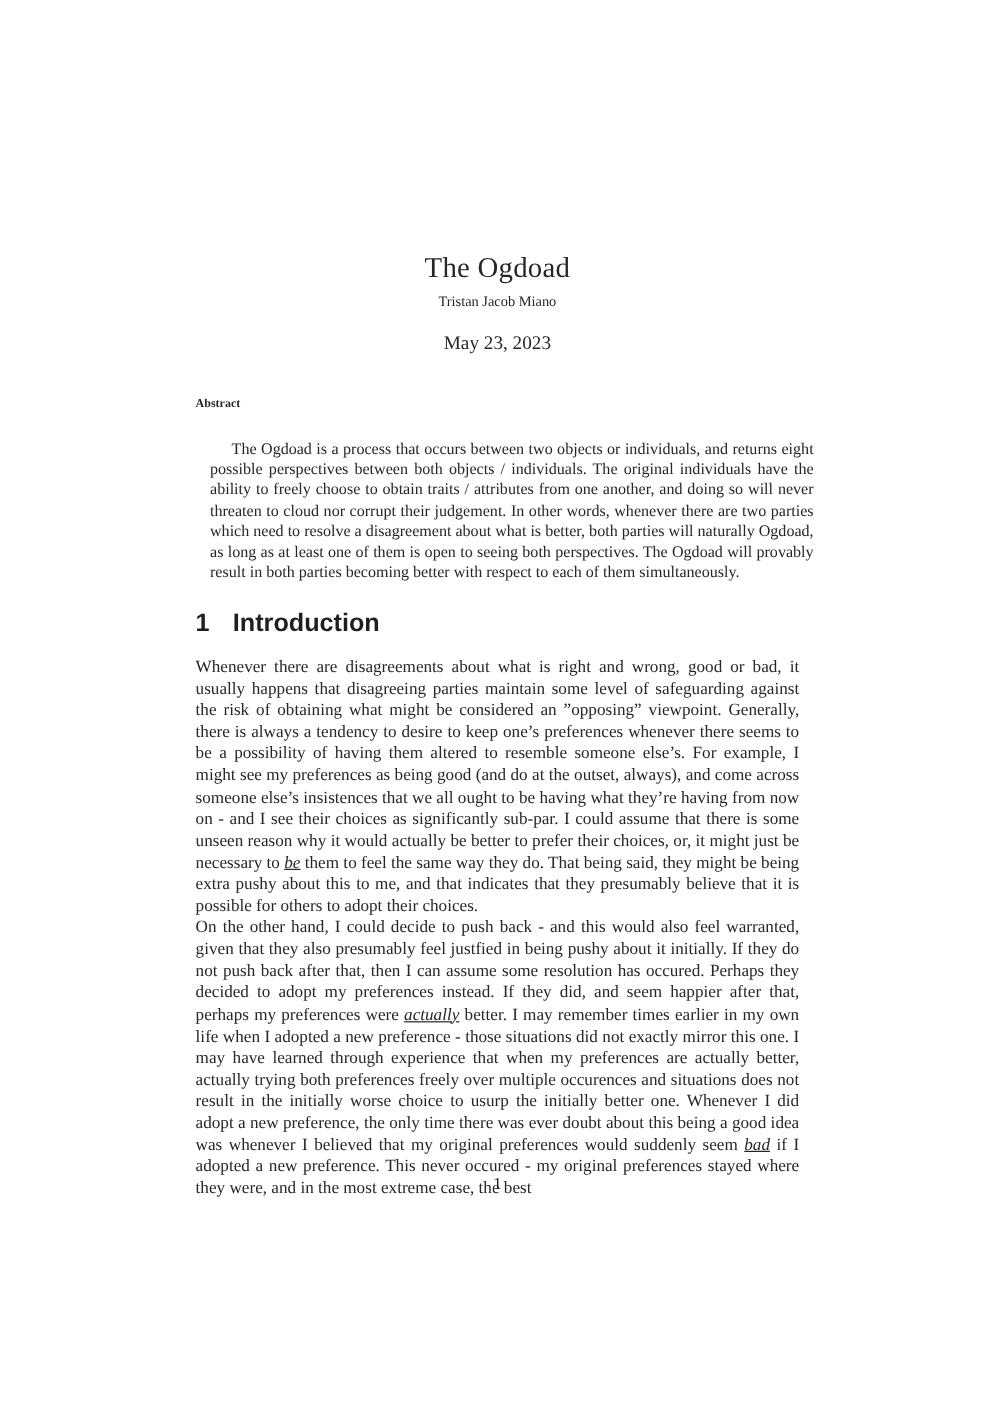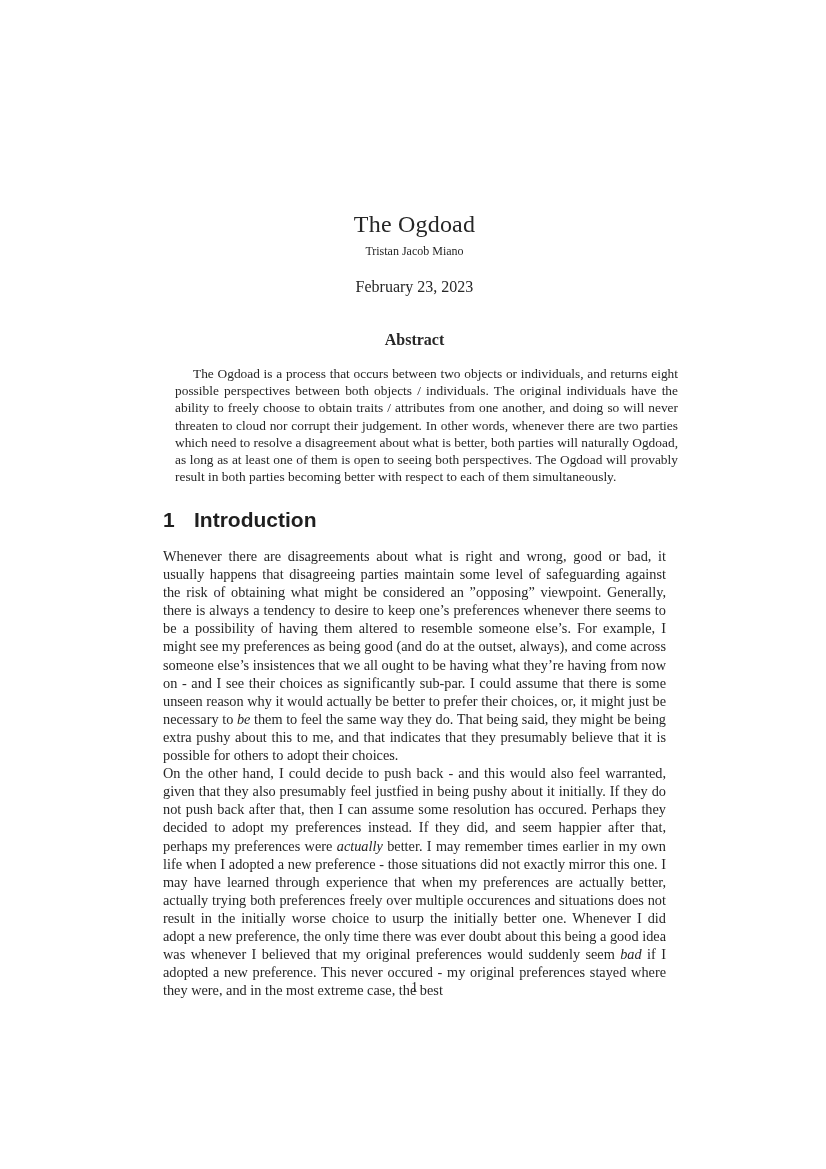--- a/index.html
+++ b/index.html
@@ -23,21 +23,21 @@
   .doc-author {
     position: absolute; top: 244px; left: 163px; width: 503px;
     text-align: center; font-size: 12px;
   }
   .doc-date {
     position: absolute; top: 278px; left: 163px; width: 503px;
     text-align: center; font-size: 16px;
   }
   .abstract-heading {
     position: absolute; top: 331px; left: 163px; width: 503px;
-    text-align: center; font-size: 16px; font-weight: 700;
+    font-size: 10px; font-weight: 700;
   }
   .abstract-text {
     position: absolute; top: 353px; left: 163px; width: 503px;
     font-size: 13.4px; line-height: 17.2px;
     text-align: justify;
     text-indent: 18px;
     margin: 12px;
   }
   .section-heading {
     position: absolute; top: 508px; left: 163px; width: 503px;
@@ -48,36 +48,36 @@
   }
   .section-number { width: 31px; }
   .body-text {
     position: absolute; top: 547px; left: 163px; width: 503px;
   }
   .body-text p {
     margin: 0;
     font-size: 14.3px; line-height: 18.1px;
     text-align: justify;
   }
-  .body-text em { font-style: italic; }
+  .body-text em { font-style: italic; text-decoration: underline; }
   .page-number {
     position: absolute; top: 980px; left: 163px; width: 503px;
     text-align: center; font-size: 14px;
   }
 </style>
 </head>
 <body>
 
 <div class="page">
 
   <h1 class="doc-title">The Ogdoad</h1>
 
   <div class="doc-author">Tristan Jacob Miano</div>
 
-  <div class="doc-date">February 23, 2023</div>
+  <div class="doc-date">May 23, 2023</div>
 
   <div class="abstract-heading">Abstract</div>
 
   <p class="abstract-text">The Ogdoad is a process that occurs between two objects or individuals, and returns eight possible perspectives between both objects / individuals. The original individuals have the ability to freely choose to obtain traits / attributes from one another, and doing so will never threaten to cloud nor corrupt their judgement. In other words, whenever there are two parties which need to resolve a disagreement about what is better, both parties will naturally Ogdoad, as long as at least one of them is open to seeing both perspectives. The Ogdoad will provably result in both parties becoming better with respect to each of them simultaneously.</p>
 
   <div class="section-heading">
     <span class="section-number">1</span>
     <span class="section-title">Introduction</span>
   </div>
 

